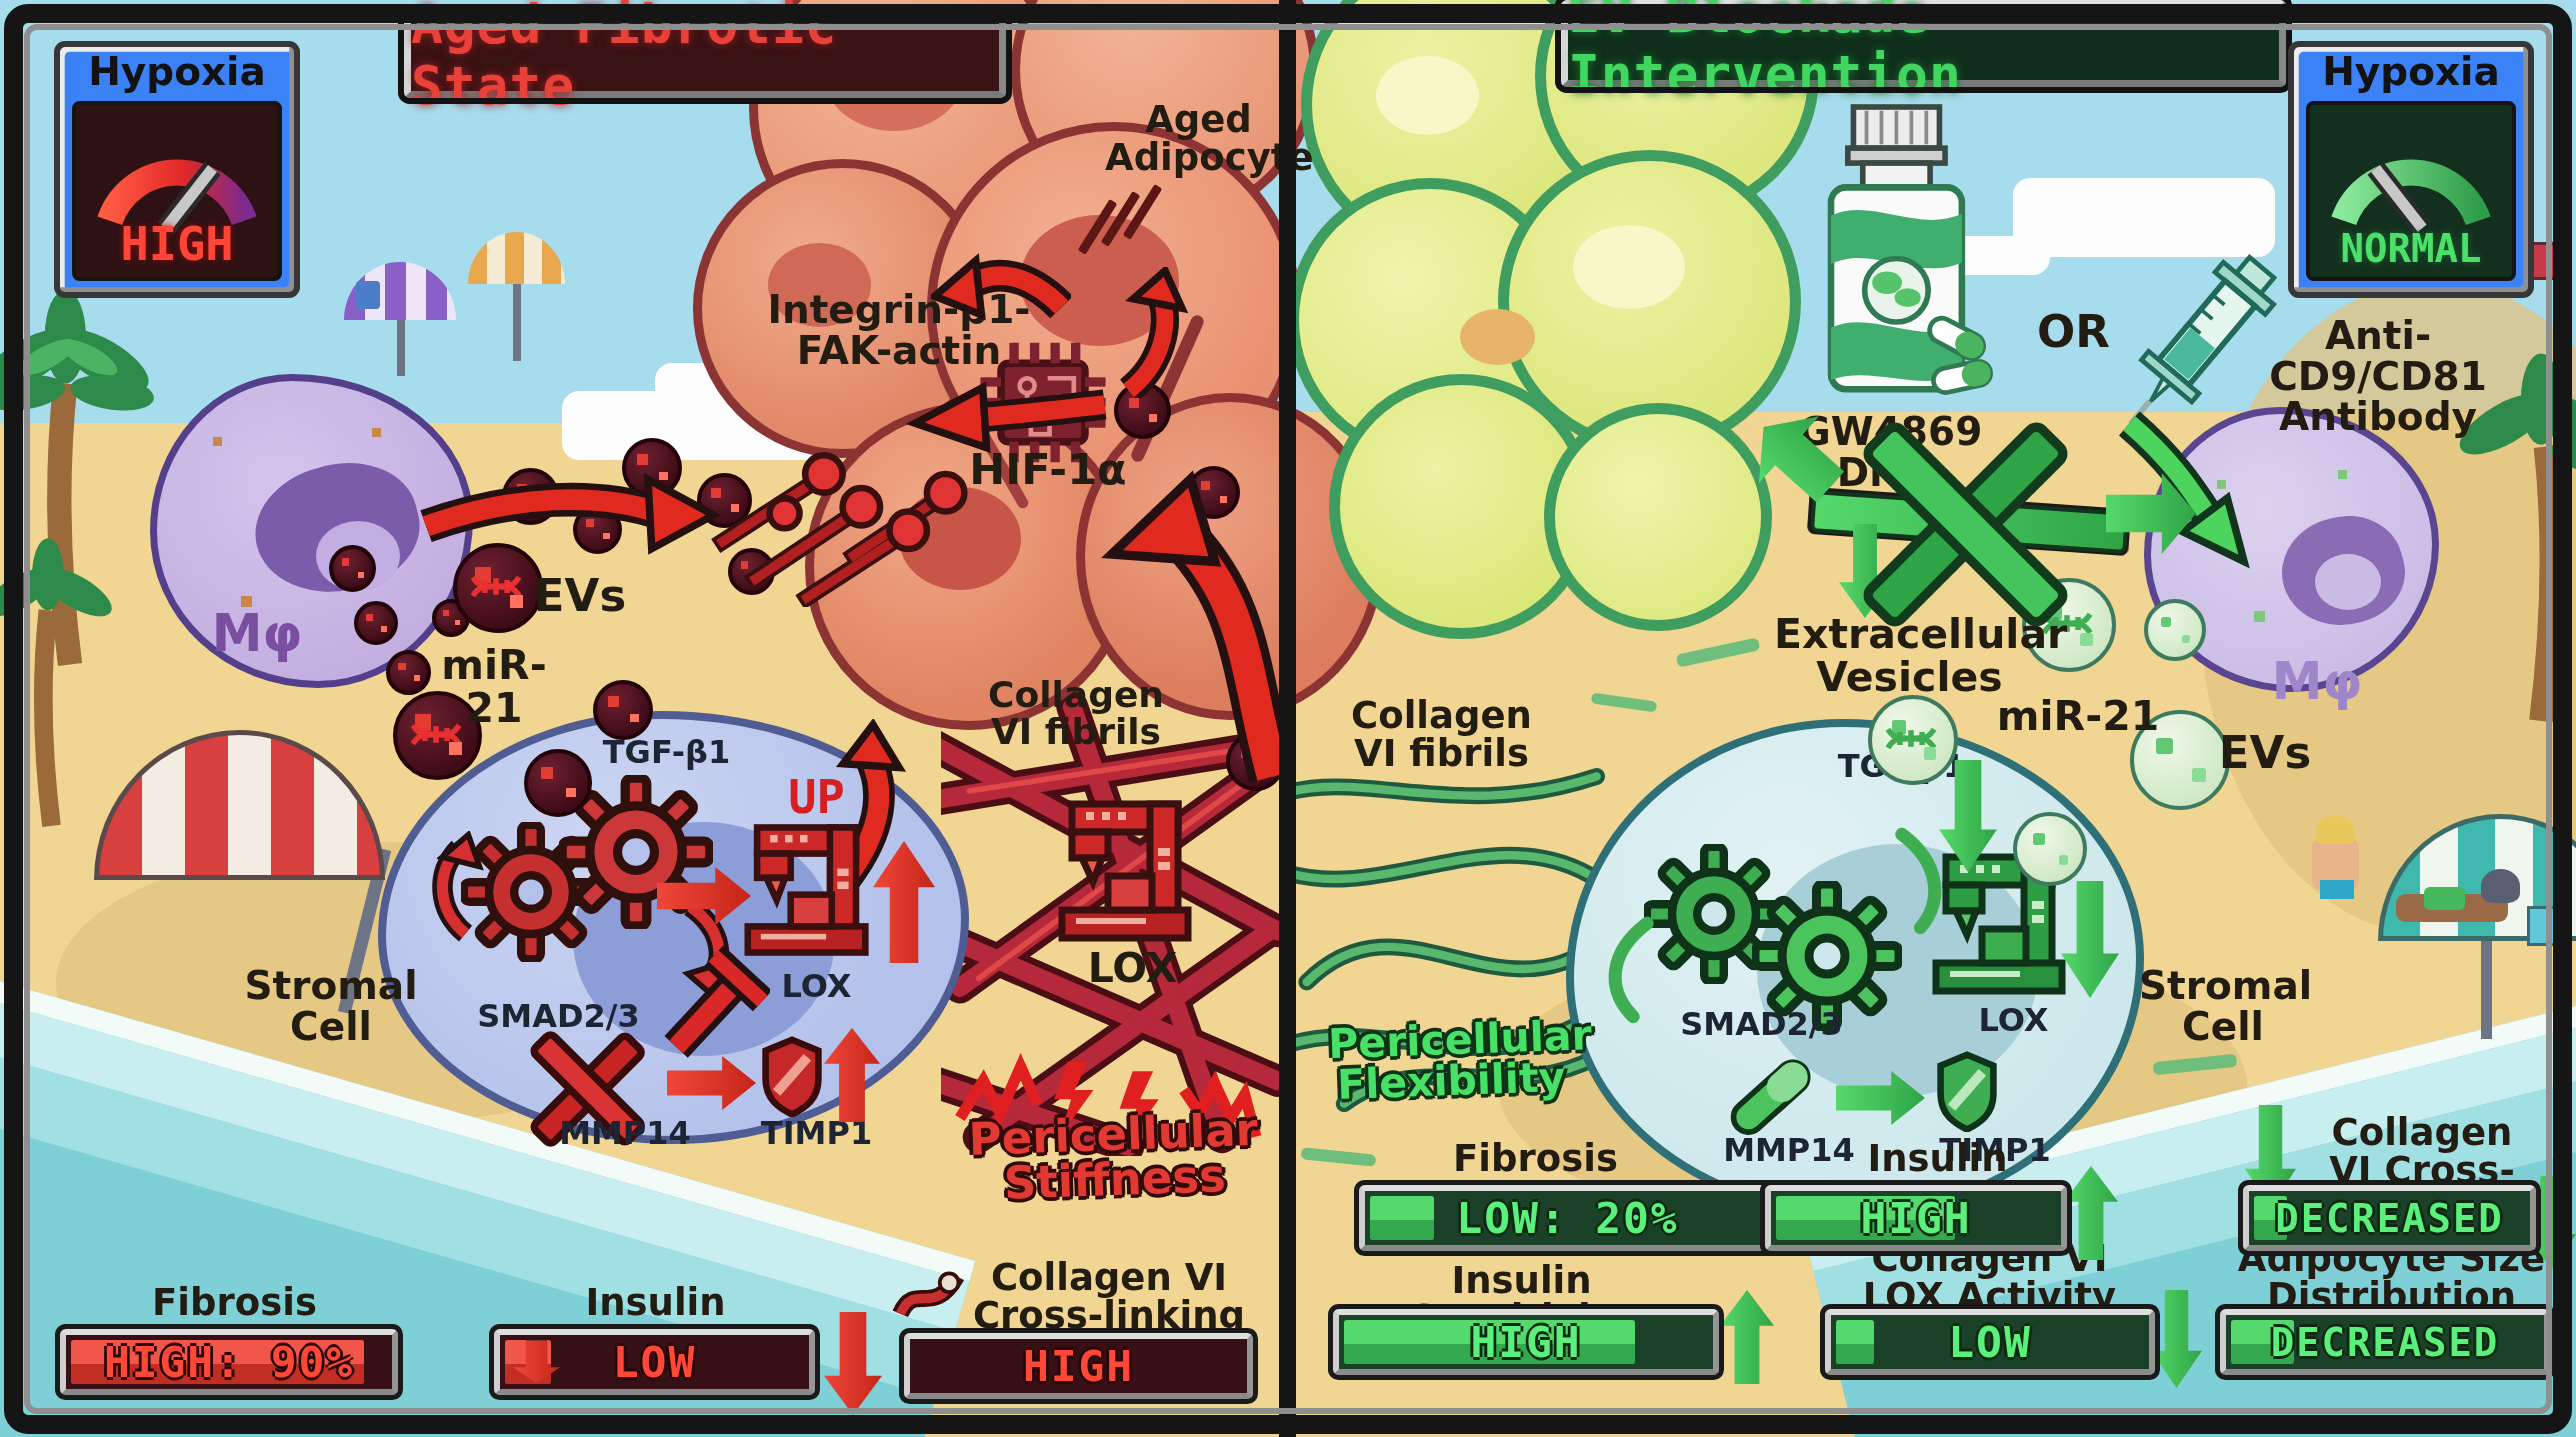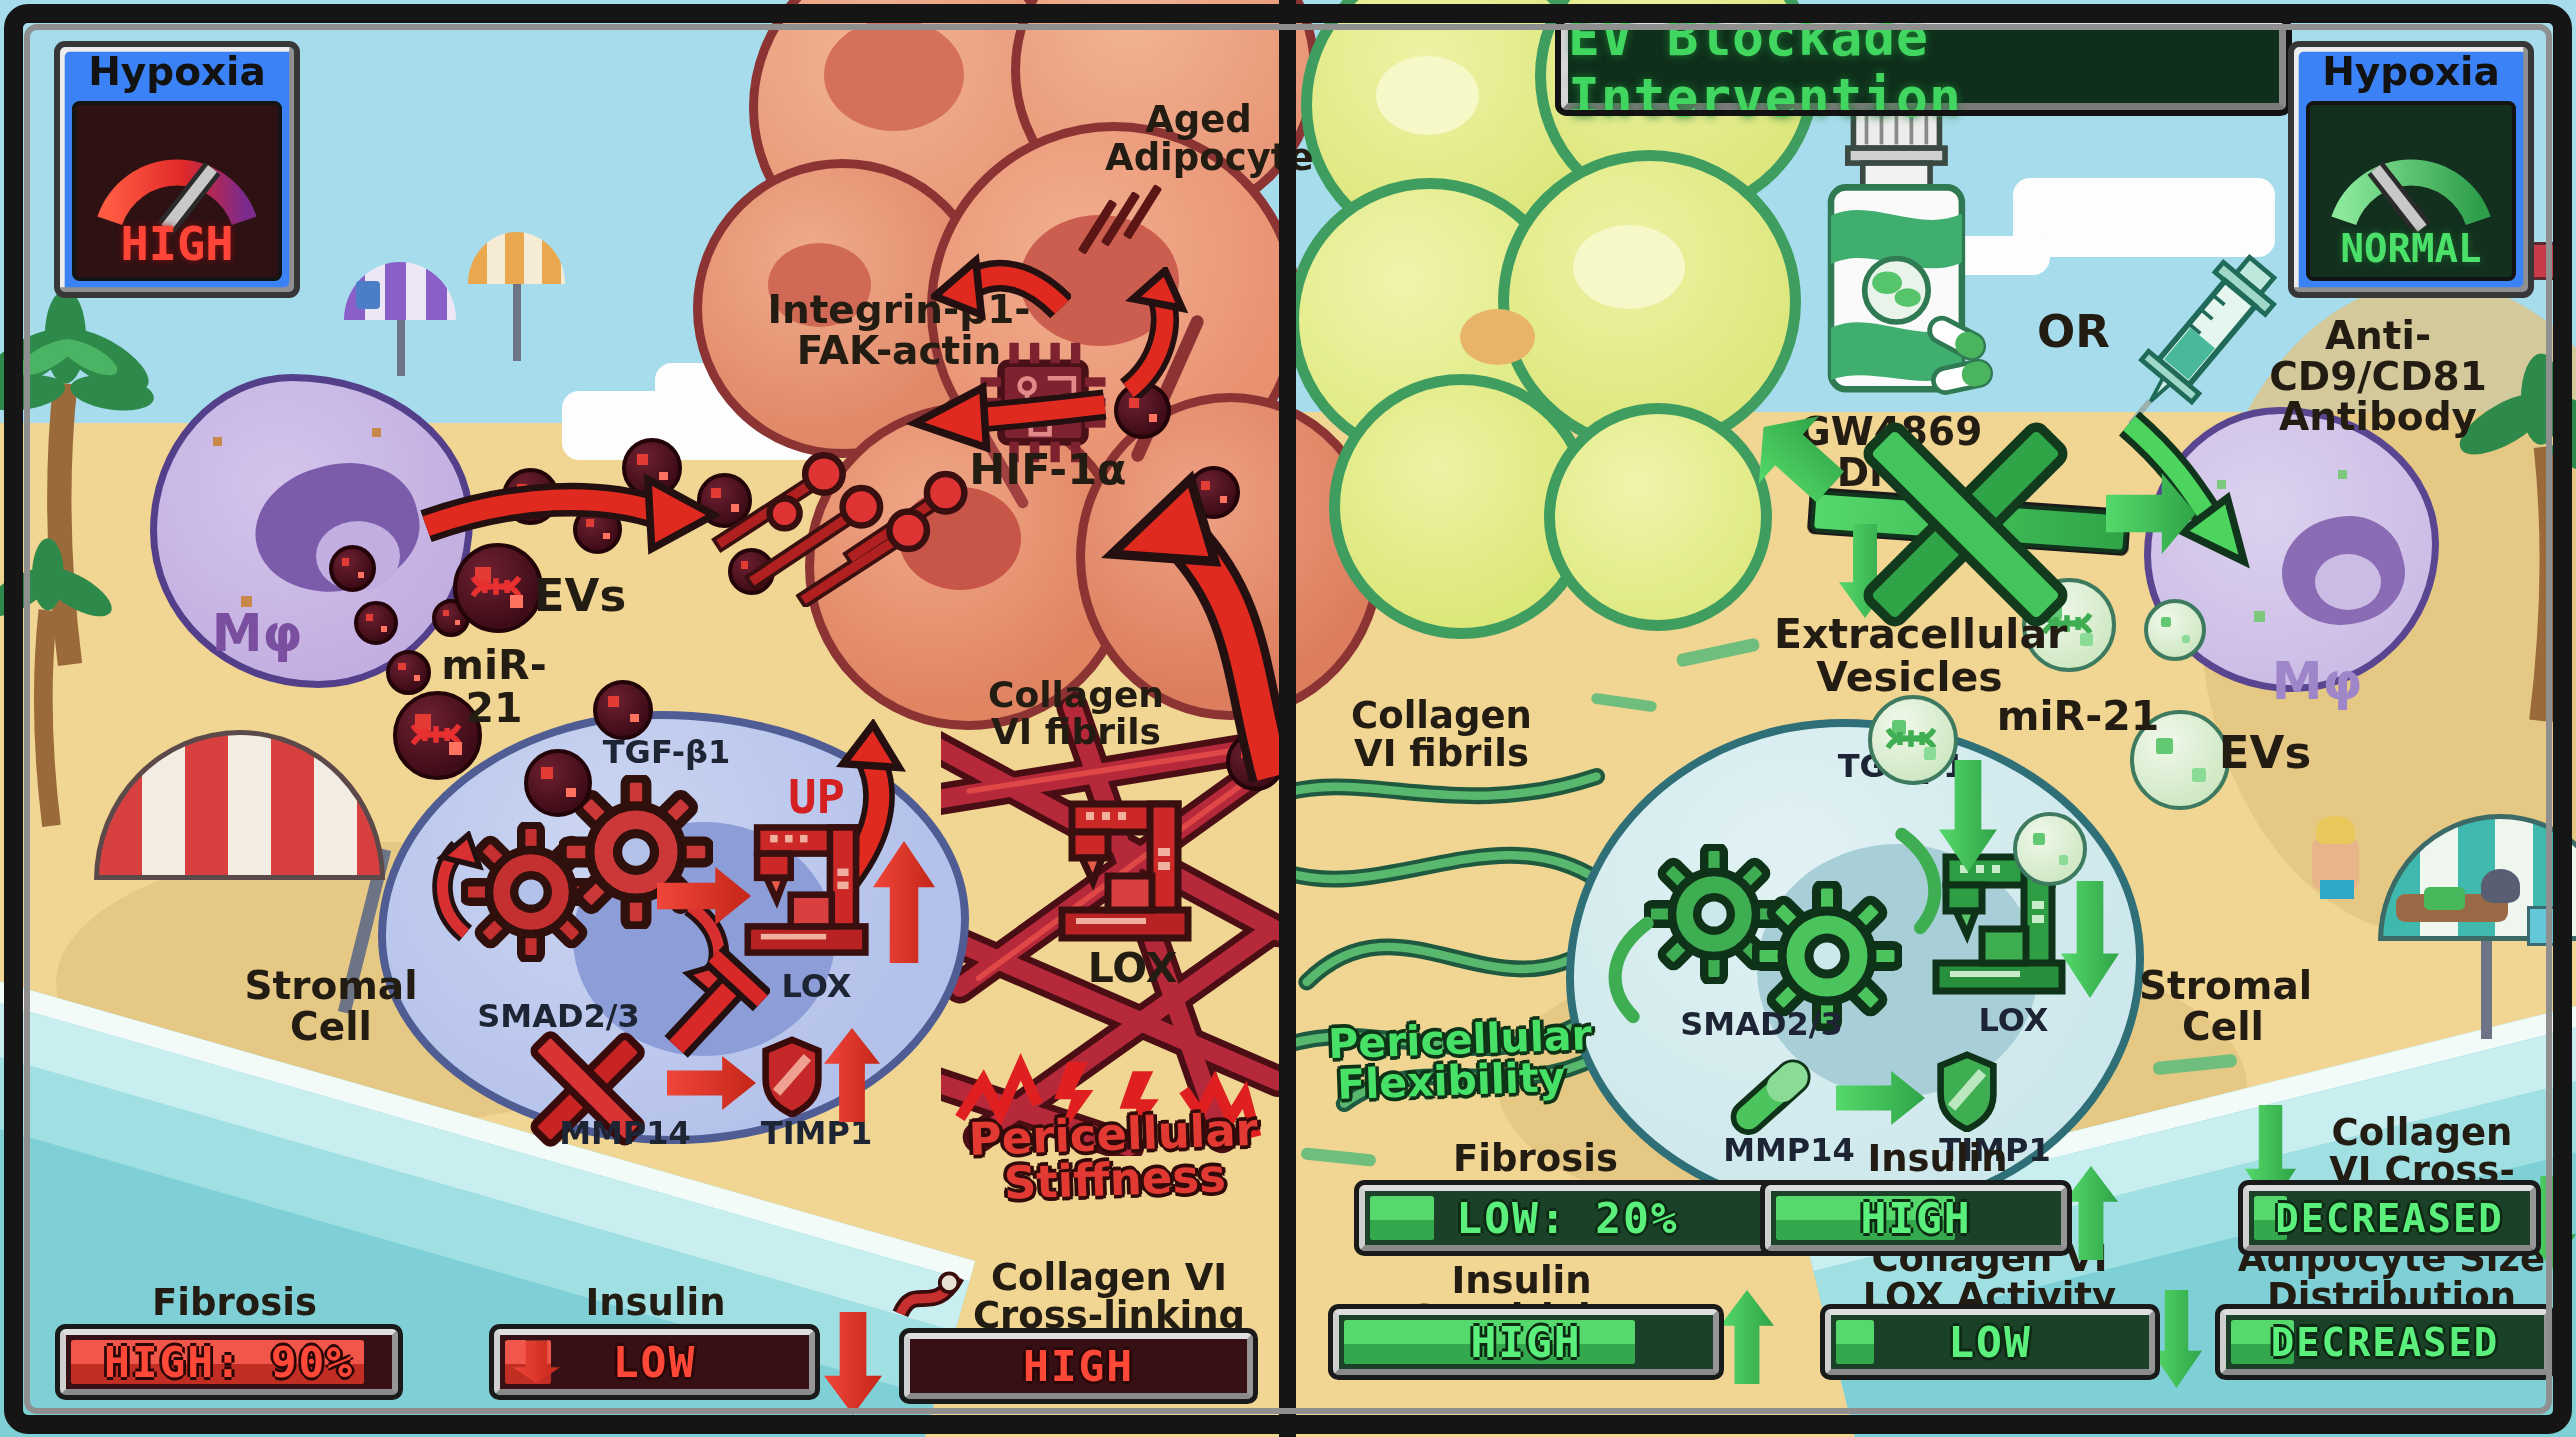--- a/index.html
+++ b/index.html
@@ -177,20 +177,23 @@
     <div class="blob" style="left:1161px;top:309px;width:13px;height:159px;background:#8c3434;transform:rotate(24deg);border-radius:7.5px;"></div>
     <div class="blob" style="left:992px;top:403px;width:11.2px;height:112px;background:#a04040;transform:rotate(-30deg);border-radius:7.5px;"></div>
 
     <div class="sigil" style="left:1093px;top:197px;width:9.4px;height:60px;transform:rotate(32deg);"></div>
     <div class="sigil" style="left:1116px;top:189px;width:9.4px;height:60px;transform:rotate(32deg);"></div>
     <div class="sigil" style="left:1138px;top:182px;width:9.4px;height:60px;transform:rotate(32deg);"></div>
     <div class="sigil" style="left:1081px;top:1034px;width:0;height:0;"></div>
   </div>
   <div class="lbl" style="left:1105px;top:101px;width:187px;font-size:37px;z-index:12;">Aged Adipocyte</div>
 
+  <div class="title red" style="left:404px;top:11.2px;width:588px;height:73px;">
+    <span>Aged Fibrotic State</span>
+  </div>
   <div class="gauge" style="left:54px;top:41px;">
     <div class="g-label">Hypoxia</div>
     <div class="g-screen red">
       <svg width="100%" height="100%" viewBox="0 0 100 92">
         <defs>
             <linearGradient id="ga1" x1="0" y1="0" x2="1" y2="0">
           <stop offset="0" stop-color="#ff5a42"></stop>
               <stop offset="0.55" stop-color="#e02828"></stop>
               <stop offset="1" stop-color="#7c2a8c"></stop>
         </linearGradient>
@@ -506,21 +509,21 @@
     <div class="blob" style="left:1535px;top:-66px;width:262px;height:262px;border-radius:50%;background:radial-gradient(circle at 40% 34%,#eef2a4,#dde77e 72%);border:11.2px solid #3f9e5f;"></div>
     <div class="blob" style="left:1288px;top:178px;width:262px;height:262px;border-radius:50%;background:radial-gradient(circle at 40% 34%,#f0f4ac,#e0ea84 72%);border:11.2px solid #3f9e5f;"></div>
     <div class="blob" style="left:1498px;top:150px;width:281px;height:281px;border-radius:50%;background:radial-gradient(circle at 40% 34%,#eef2a4,#dde77e 72%);border:11.2px solid #3f9e5f;"></div>
     <div class="blob" style="left:1329px;top:374px;width:243px;height:243px;border-radius:50%;background:radial-gradient(circle at 40% 34%,#eef2a4,#dce77a 72%);border:11.2px solid #3f9e5f;"></div>
     <div class="blob" style="left:1544px;top:403px;width:206px;height:206px;border-radius:50%;background:radial-gradient(circle at 40% 34%,#f0f4ac,#e0ea84 72%);border:11.2px solid #3f9e5f;"></div>
     <div class="blob" style="left:1376px;top:56px;width:103px;height:79px;border-radius:50%;background:#f6f8c8;"></div>
     <div class="blob" style="left:1573px;top:225px;width:112px;height:84px;border-radius:50%;background:#f6f8c8;"></div>
     <div class="blob" style="left:1460px;top:309px;width:75px;height:56px;border-radius:50%;background:#e8b46a;"></div>
   </div>
 
-  <div class="title green" style="left:1561px;top:23px;width:711px;height:73px;">
+  <div class="title green" style="left:1561px;top:0;width:711px;height:73px;">
     <span>EV Blockade Intervention</span>
   </div>
   <div class="gauge" style="left:2288px;top:41px;">
     <div class="g-label">Hypoxia</div>
     <div class="g-screen green">
       <svg width="100%" height="100%" viewBox="0 0 100 92">
         <defs>
             <linearGradient id="ga2" x1="0" y1="0" x2="1" y2="0">
           <stop offset="0" stop-color="#8ae89a"></stop>
               <stop offset="1" stop-color="#2f9e4a"></stop>

